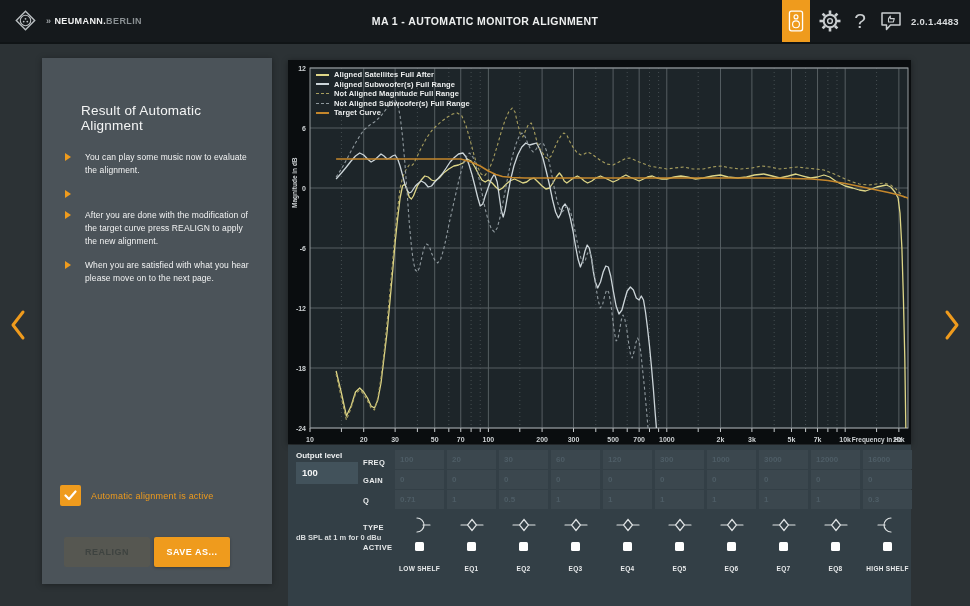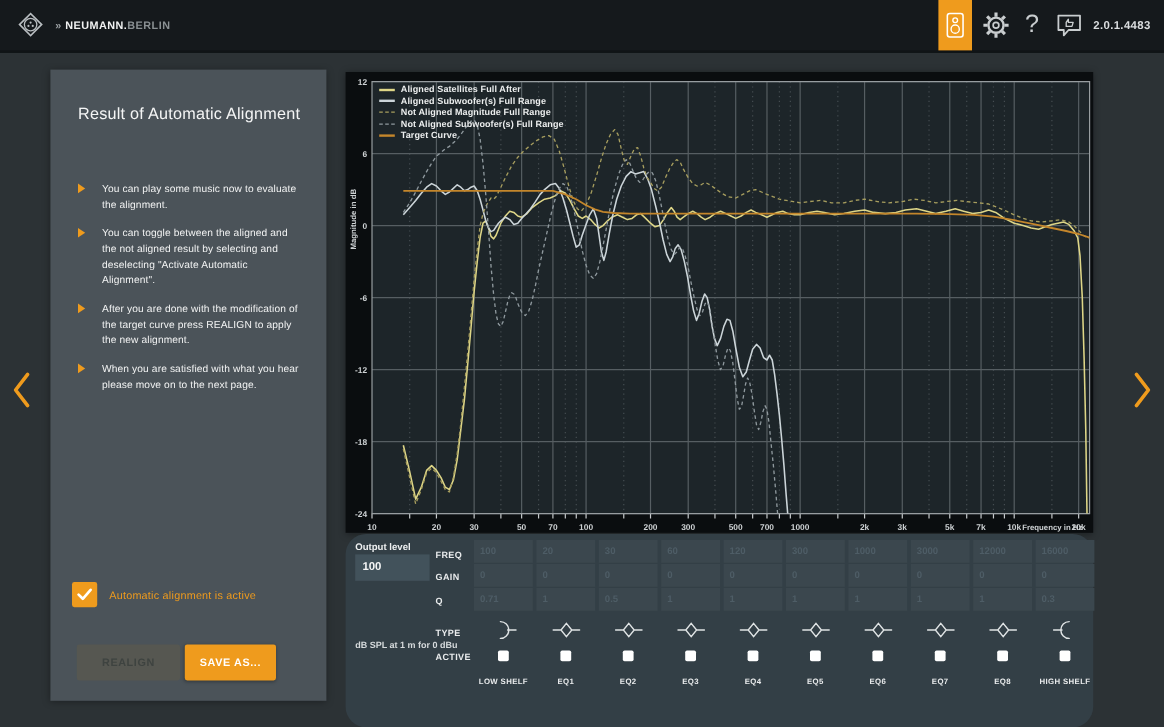--- a/index.html
+++ b/index.html
@@ -47,21 +47,21 @@
   
   .chart-panel{position:absolute;left:288px;top:60px;width:623px;height:384px;background:#0a0d0f;
     box-shadow:0 1px 6px rgba(0,0,0,.4);}
   #chart-svg{position:absolute;left:0;top:0;}
   #chart-legend{position:absolute;left:28px;top:10px;}
   .lg-row{display:flex;align-items:center;height:9.5px;}
   .lg-sw{width:13px;height:0;margin-right:5px;flex:0 0 auto;}
   .lg-row span:last-child{font-size:7.5px;font-weight:bold;color:#eceeee;white-space:nowrap;letter-spacing:.1px;}
 
   
-  .eq-panel{position:absolute;left:288px;top:445px;width:623px;height:161px;background:#333f46;border-radius:17px;}
+  .eq-panel{position:absolute;left:288px;top:445px;width:623px;height:161px;background:#333f46;}
   .ol-label{position:absolute;left:8px;top:6px;font-size:8px;font-weight:bold;color:#eef0f1;}
   .ol-input{position:absolute;left:8px;top:17px;width:56px;height:22px;background:#42525b;color:#f4f5f5;
     font-size:9.5px;font-weight:bold;line-height:22px;padding-left:6px;cursor:text;}
   .ol-caption{position:absolute;left:8px;top:48px;font-size:7.5px;font-weight:bold;color:#d6dadc;margin-top:40px;}
   .eq-rowlabel{position:absolute;left:75px;font-size:7.5px;font-weight:bold;color:#e9ebec;letter-spacing:.3px;}
   .eq-col{position:absolute;top:0;width:49px;height:161px;}
   .eq-cell{position:absolute;left:0;width:49px;height:19px;background:#3b474e;color:#4e5d66;
     font-size:8px;font-weight:bold;line-height:19px;padding-left:5px;box-sizing:border-box;cursor:text;}
   .eq-type{position:absolute;left:11.5px;top:70px;width:26px;height:20px;}
   .eq-check{position:absolute;left:20px;top:97px;width:9px;height:9px;background:#fff;border-radius:1.5px;cursor:pointer;}
@@ -77,20 +77,21 @@
     <div class="brand">
       <svg width="27" height="27" viewBox="0 0 27 27">
         <rect x="7" y="7" width="13" height="13" transform="rotate(45 13.5 13.5)" fill="none" stroke="#b9bec1" stroke-width="1.4"></rect>
         <circle cx="13.5" cy="13.5" r="5.2" fill="none" stroke="#b9bec1" stroke-width="1.1"></circle>
         <circle cx="13.5" cy="11.8" r="0.9" fill="#b9bec1"></circle>
         <circle cx="11.7" cy="14.6" r="0.9" fill="#b9bec1"></circle>
         <circle cx="15.3" cy="14.6" r="0.9" fill="#b9bec1"></circle>
       </svg>
       <span class="brand-text"><span class="brand-pre">»</span><span>NEUMANN.</span><span class="brand-city">BERLIN</span></span>
     </div>
+    <div class="app-title">MA 1 - AUTOMATIC MONITOR ALIGNMENT</div>
 
     <div class="hbtn active-box">
       <svg width="18" height="26" viewBox="0 0 22 28">
         <rect x="3" y="2" width="16" height="24" rx="2.5" fill="none" stroke="#ffffff" stroke-width="1.6"></rect>
         <circle cx="11" cy="9" r="2.4" fill="none" stroke="#ffffff" stroke-width="1.4"></circle>
         <circle cx="11" cy="18" r="4.2" fill="none" stroke="#ffffff" stroke-width="1.4"></circle>
       </svg>
     </div>
     <div class="hbtn gear">
       <svg width="24" height="24" viewBox="0 0 24 24">
@@ -125,29 +126,28 @@
       <polyline points="16,6 6,19 16,32" fill="none" stroke="#ef9b1d" stroke-width="3" stroke-linecap="round" stroke-linejoin="round"></polyline>
     </svg>
   </div>
   <div class="nav-chev right">
     <svg width="22" height="38" viewBox="0 0 22 38">
       <polyline points="6,6 16,19 6,32" fill="none" stroke="#ef9b1d" stroke-width="3" stroke-linecap="round" stroke-linejoin="round"></polyline>
     </svg>
   </div>
 
   <section class="side-panel">
-    <h1 class="side-title" style="margin:0">Result of Automatic Alignment</h1>
+    <h1 class="side-title" style="margin:16px">Result of Automatic Alignment</h1>
     <div class="bullets" id="bullets">
         <div class="bullet">
           <span class="tri"></span>
           <span class="bullet-text">You can play some music now to evaluate the alignment.</span>
         </div>
         <div class="bullet">
           <span class="tri"></span>
-          <span class="bullet-text">You can toggle between the aligned and the not aligned result by selecting and deselecting "Activate Automatic Alignment".</span>
         </div>
         <div class="bullet">
           <span class="tri"></span>
           <span class="bullet-text">After you are done with the modification of the target curve press REALIGN to apply the new alignment.</span>
         </div>
         <div class="bullet">
           <span class="tri"></span>
           <span class="bullet-text">When you are satisfied with what you hear please move on to the next page.</span>
         </div>
       </div>

